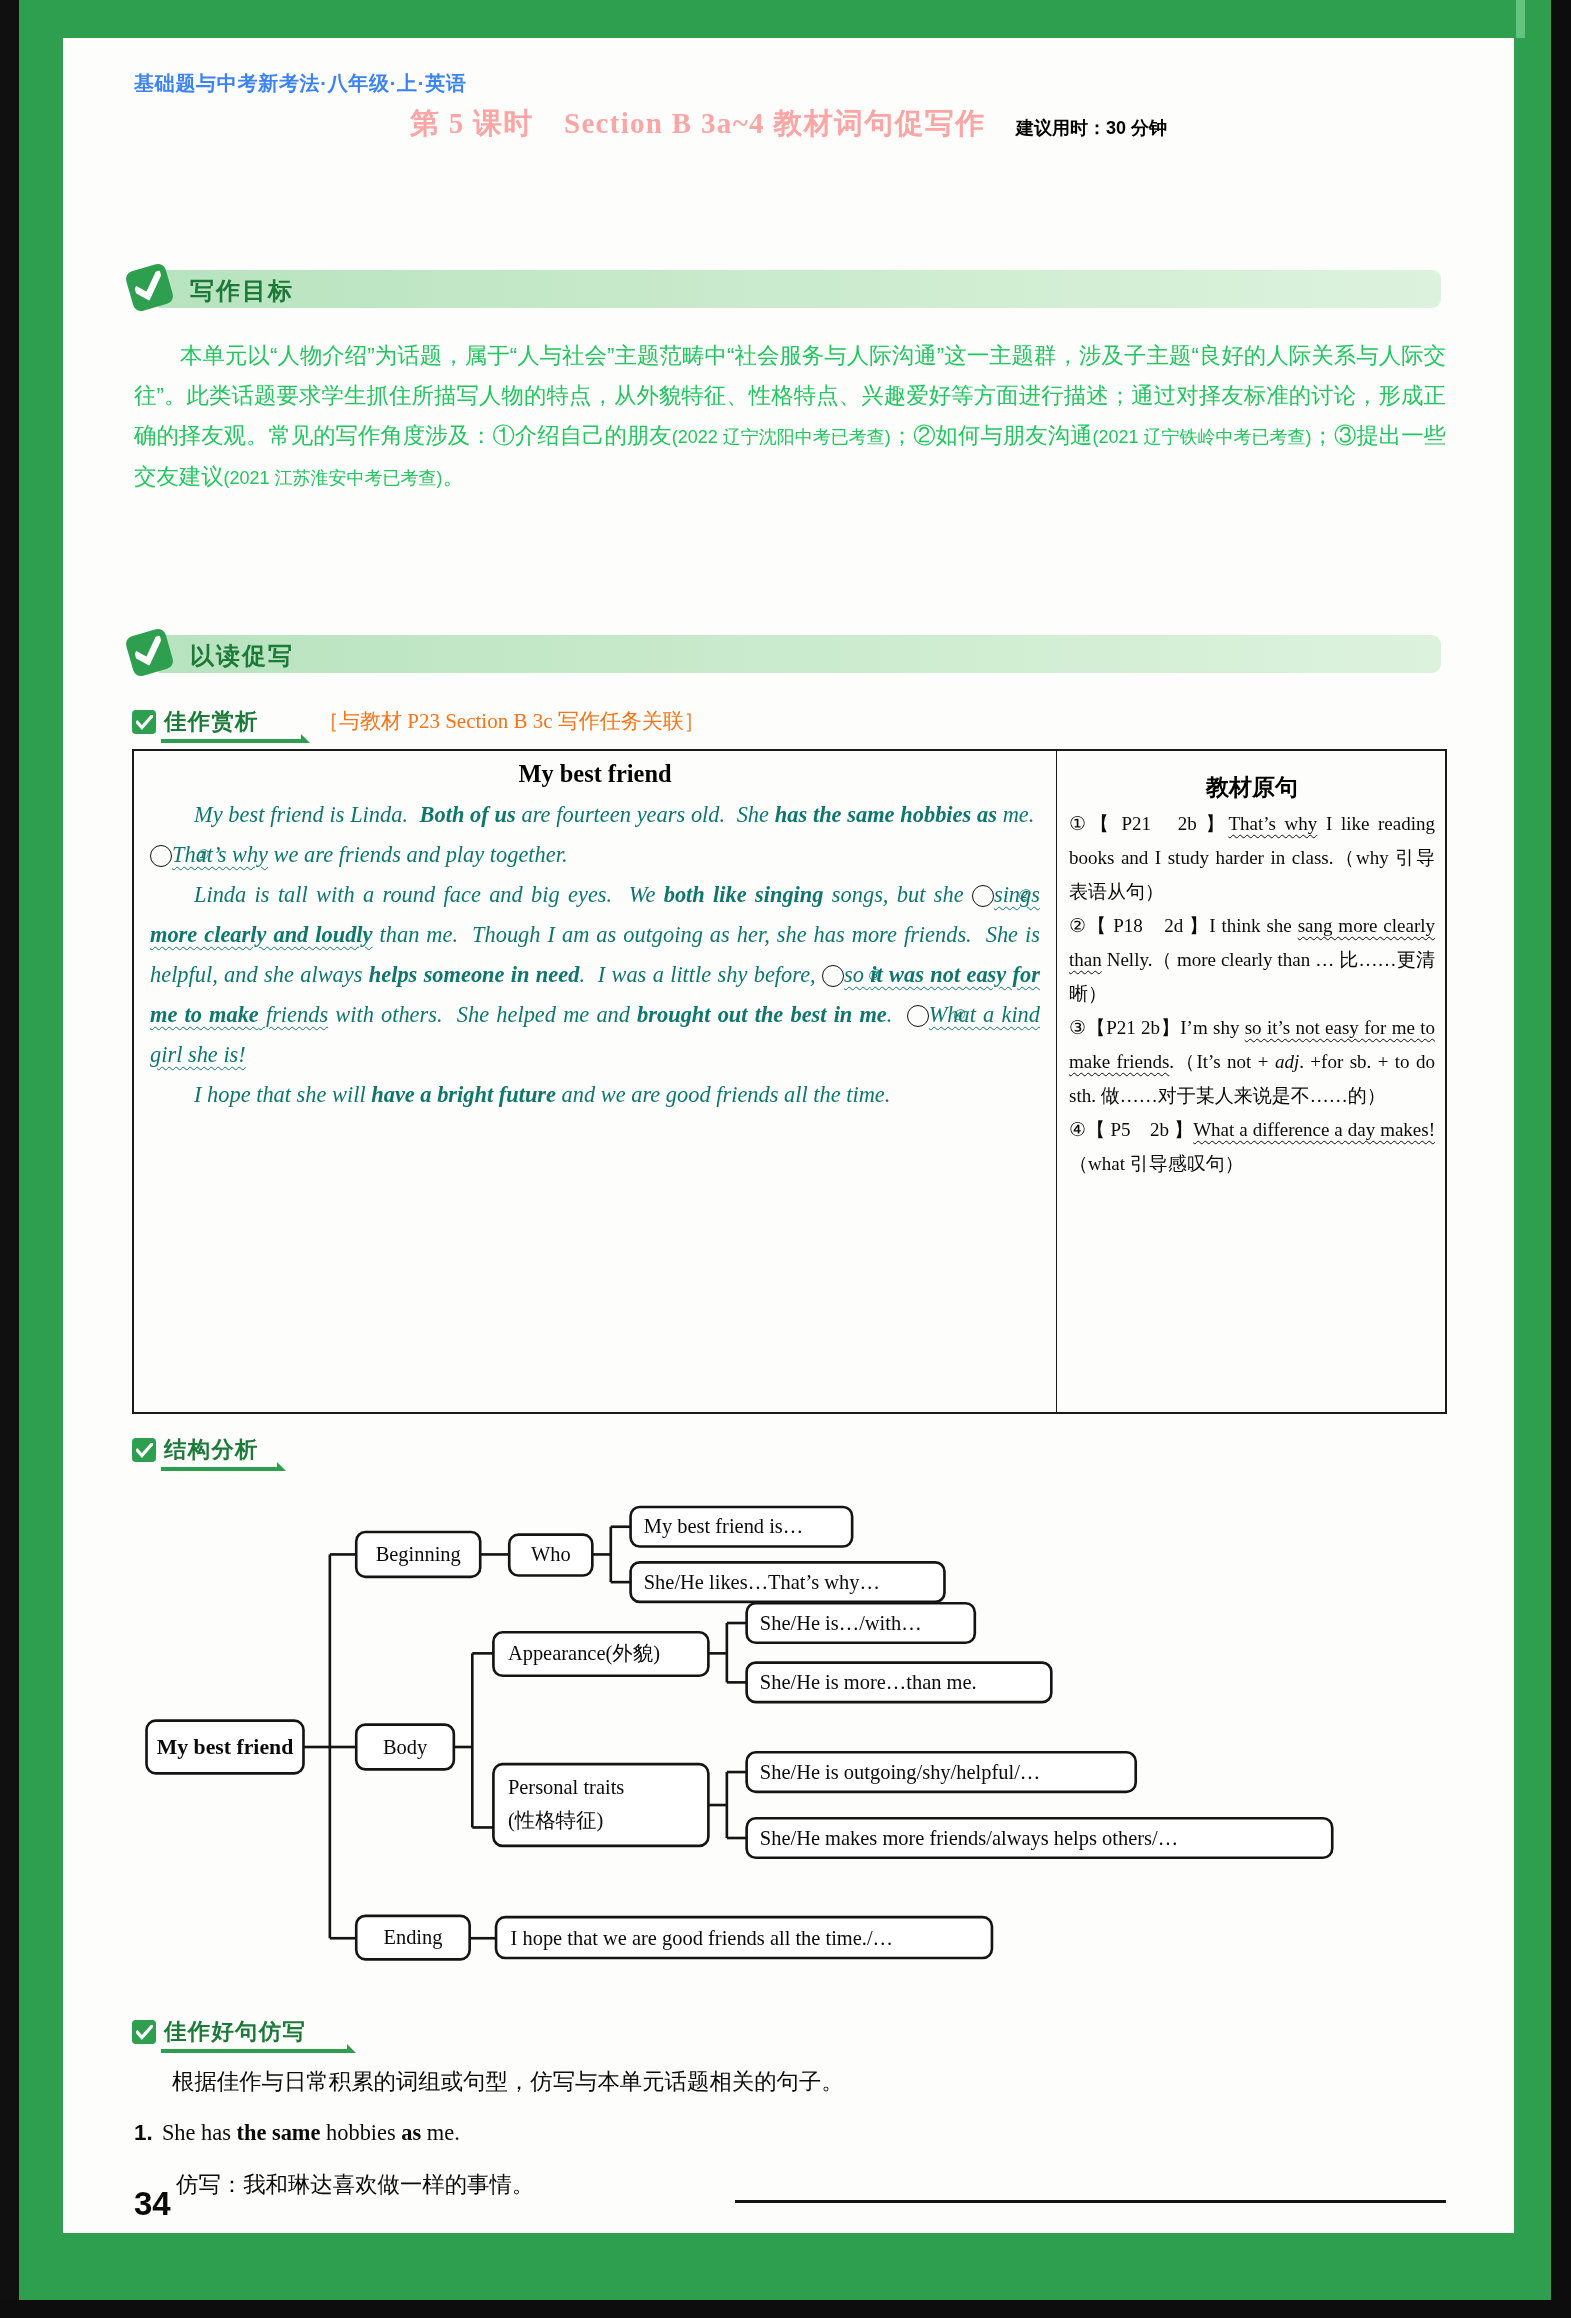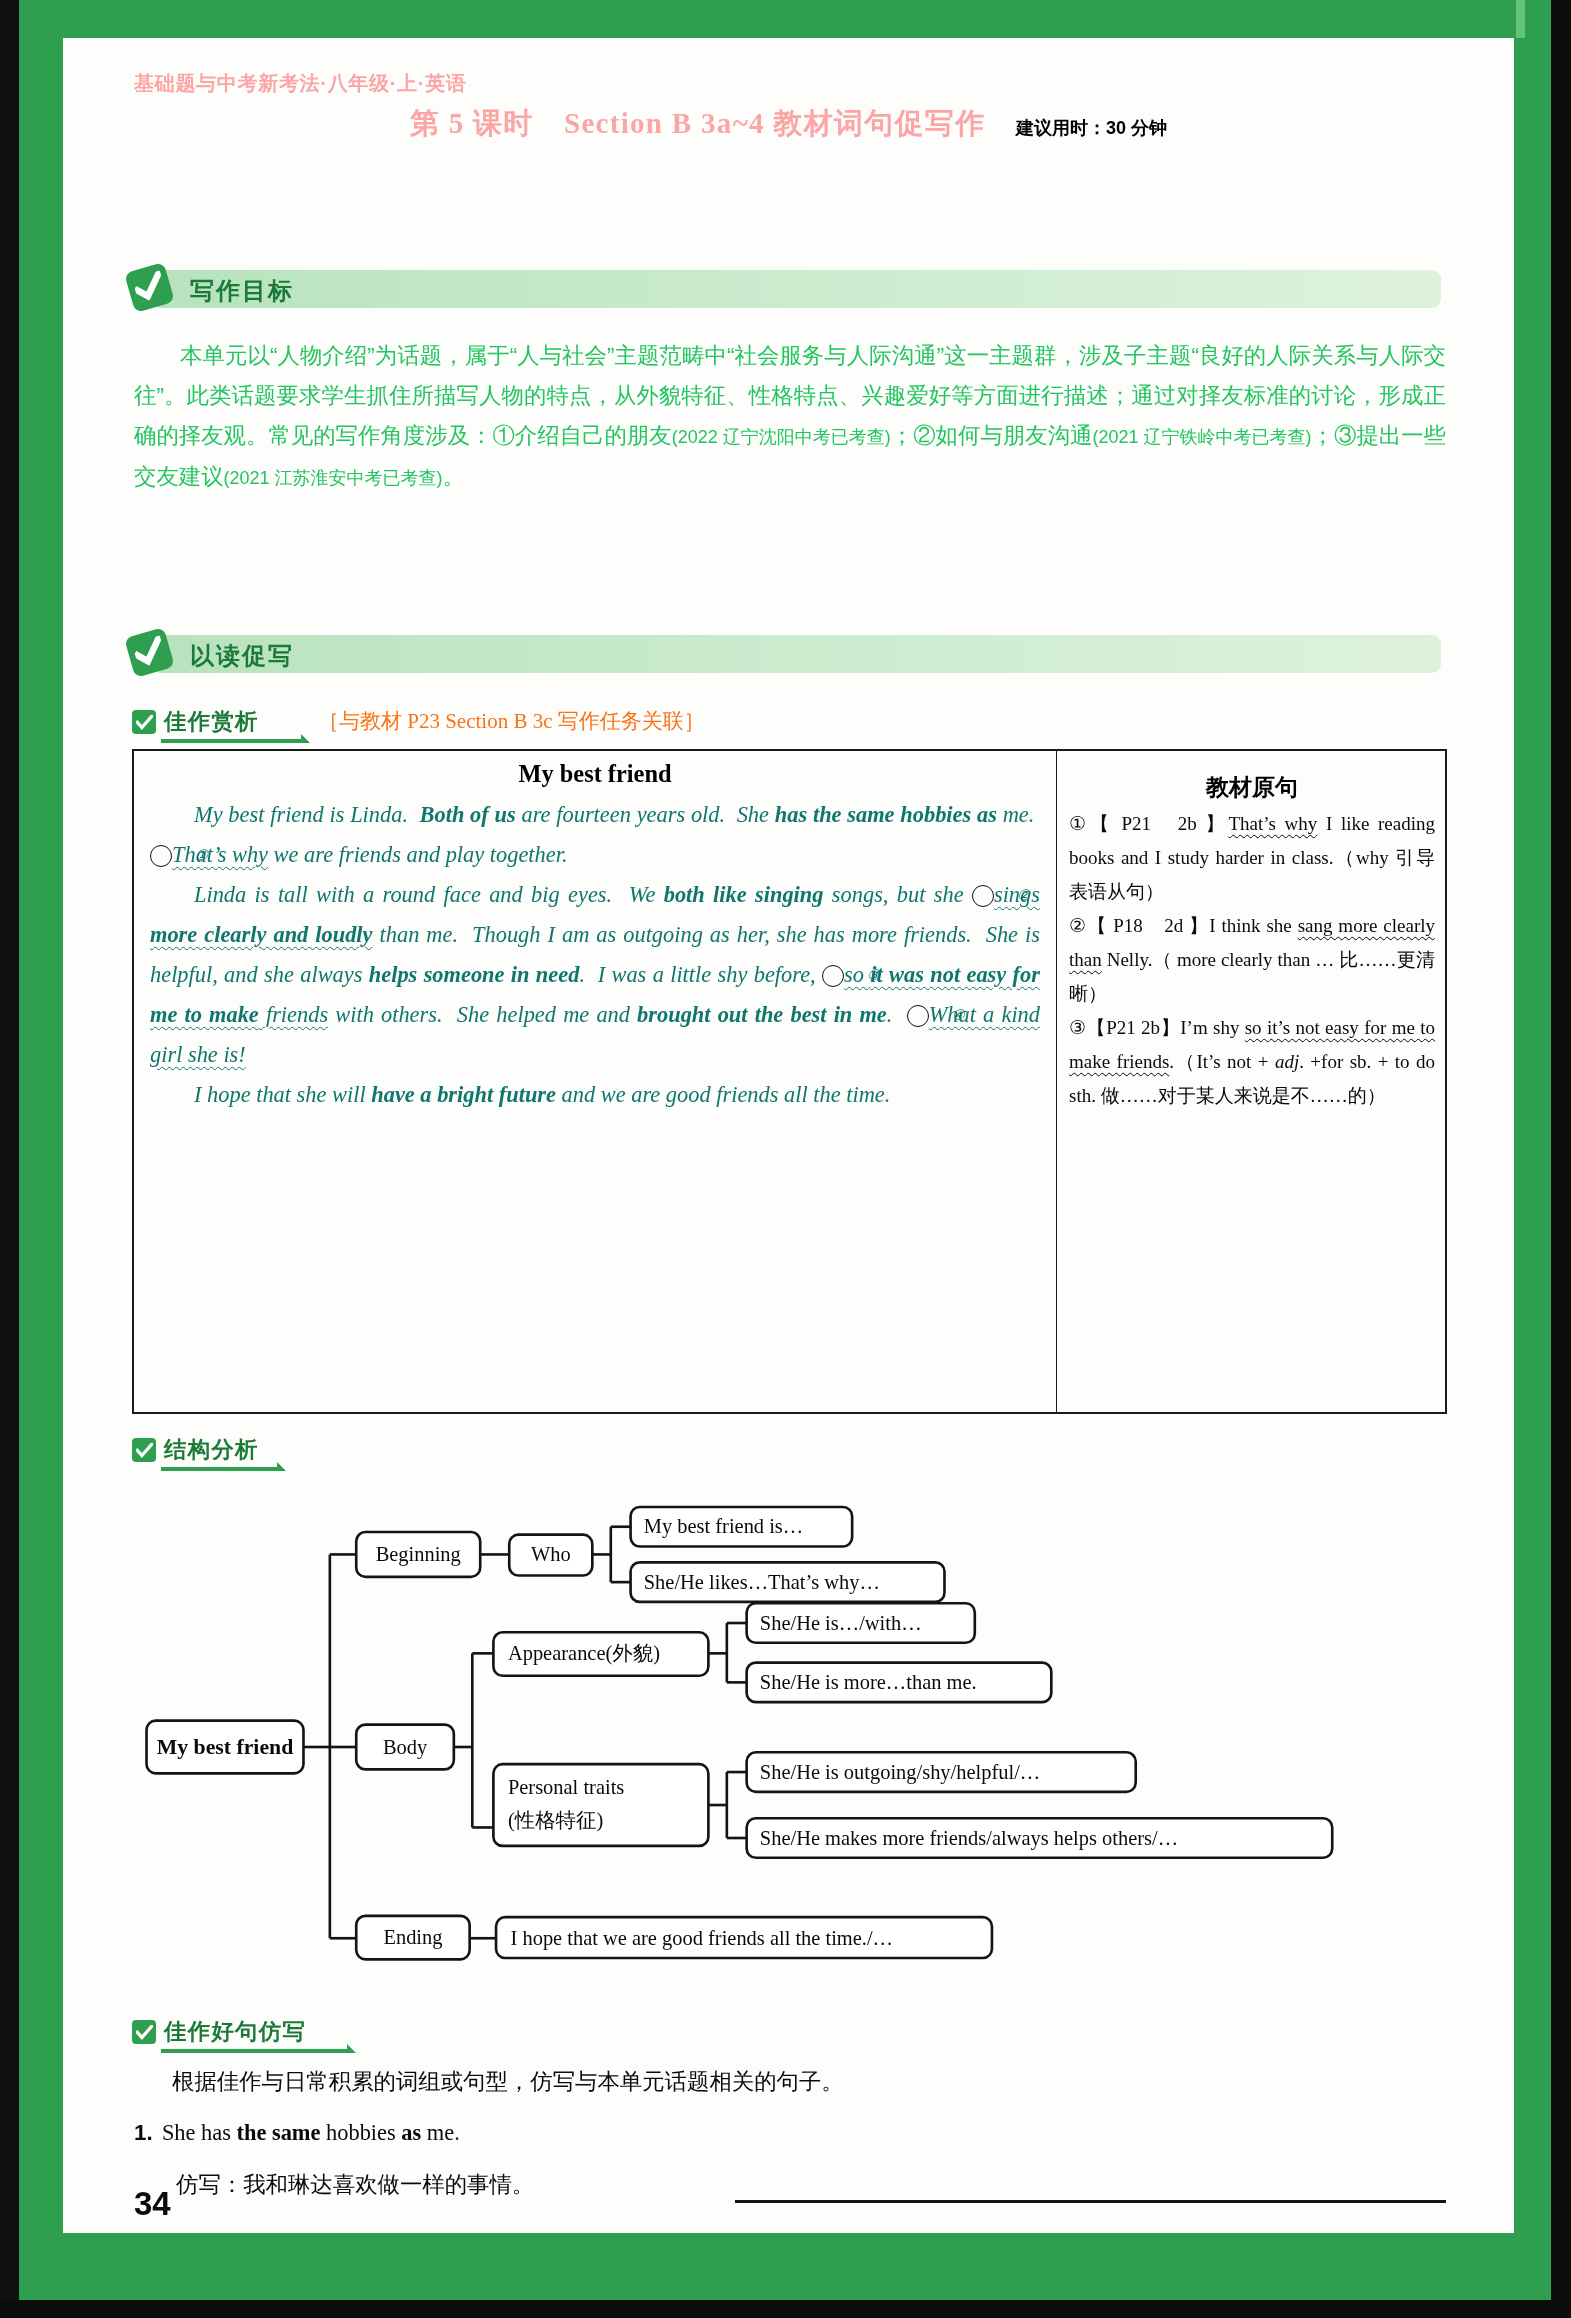--- a/index.html
+++ b/index.html
@@ -31,21 +31,21 @@
     position:absolute;left:1516px;top:0;width:9.2px;height:38px;background:#63c47f;
   }
   
   #content{
     position:absolute;left:63px;top:38px;width:1451px;height:2195px;
   }
   .abs{position:absolute;}
   
   #running-head{
     left:71px;top:32px;font-size:20px;font-weight:bold;letter-spacing:0.7px;
-    font-family:"Liberation Sans",sans-serif;color:#fca5a5;
+    font-family:"Liberation Sans",sans-serif;color:#3b82f6;
   }
   
   #title-row{left:0;top:66px;width:1451px;text-align:center;}
   #lesson-title{
     display:inline-block;font-size:29px;font-weight:bold;color:#fca5a5;
     font-family:"Liberation Serif",serif;letter-spacing:1.3px;
     vertical-align:middle;
   }
   #time-hint{
     display:inline-block;font-size:18px;font-weight:bold;margin-left:28px;
@@ -221,20 +221,21 @@
       <div id="essay-title">My best friend</div>
       <div class="epar">My best friend is Linda.&nbsp; <b>Both of us</b> are fourteen years old.&nbsp; She <b>has the same hobbies as</b> me.&nbsp; <span class="circnum">①</span><span class="wavy">That’s why</span> we are friends and play together.</div>
       <div class="epar">Linda is tall with a round face and big eyes.&nbsp; We <b>both like singing</b> songs, but she <span class="circnum">②</span><span class="wavy">sings <b>more clearly and loudly</b></span> than me.&nbsp; Though I am as outgoing as her, she has more friends.&nbsp; She is helpful, and she always <b>helps someone in need</b>.&nbsp; I was a little shy before, <span class="circnum">③</span><span class="wavy">so <b>it was not easy for me to make</b> friends</span> with others.&nbsp; She helped me and <b>brought out the best in me</b>.&nbsp; <span class="circnum">④</span><span class="wavy">What a kind girl she is!</span></div>
       <div class="epar">I hope that she will <b>have a bright future</b> and we are good friends all the time.</div>
     </div>
     <div id="essay-right">
       <div id="right-title">教材原句</div>
       <div class="rpar">①【 P21　2b 】<span class="wavy">That’s why</span> I like reading books and I study harder in class.（why 引导表语从句）</div>
       <div class="rpar">②【 P18　2d 】I think she <span class="wavy">sang more clearly than</span> Nelly.（ more clearly than … 比……更清晰）</div>
       <div class="rpar">③【P21 2b】I’m shy <span class="wavy">so it’s not easy for me to make friends</span>.（It’s not + <i>adj</i>. +for sb. + to do sth. 做……对于某人来说是不……的）</div>
+      <div class="rpar">④【 P5　2b 】<span class="wavy">What a difference a day makes!</span>（what 引导感叹句）</div>
     </div>
   </div>
 
   <div class="sublabel" style="left:69px;top:1396px;width:396px;">
     <div class="sq">
       <svg width="17" height="14.5" viewBox="0 0 26 22">
           <path d="M2 11 L9 19 L24 2" stroke="#ffffff" stroke-width="5" fill="none" stroke-linecap="square"></path>
         </svg>
     </div>
     <div class="stext">结构分析</div>

